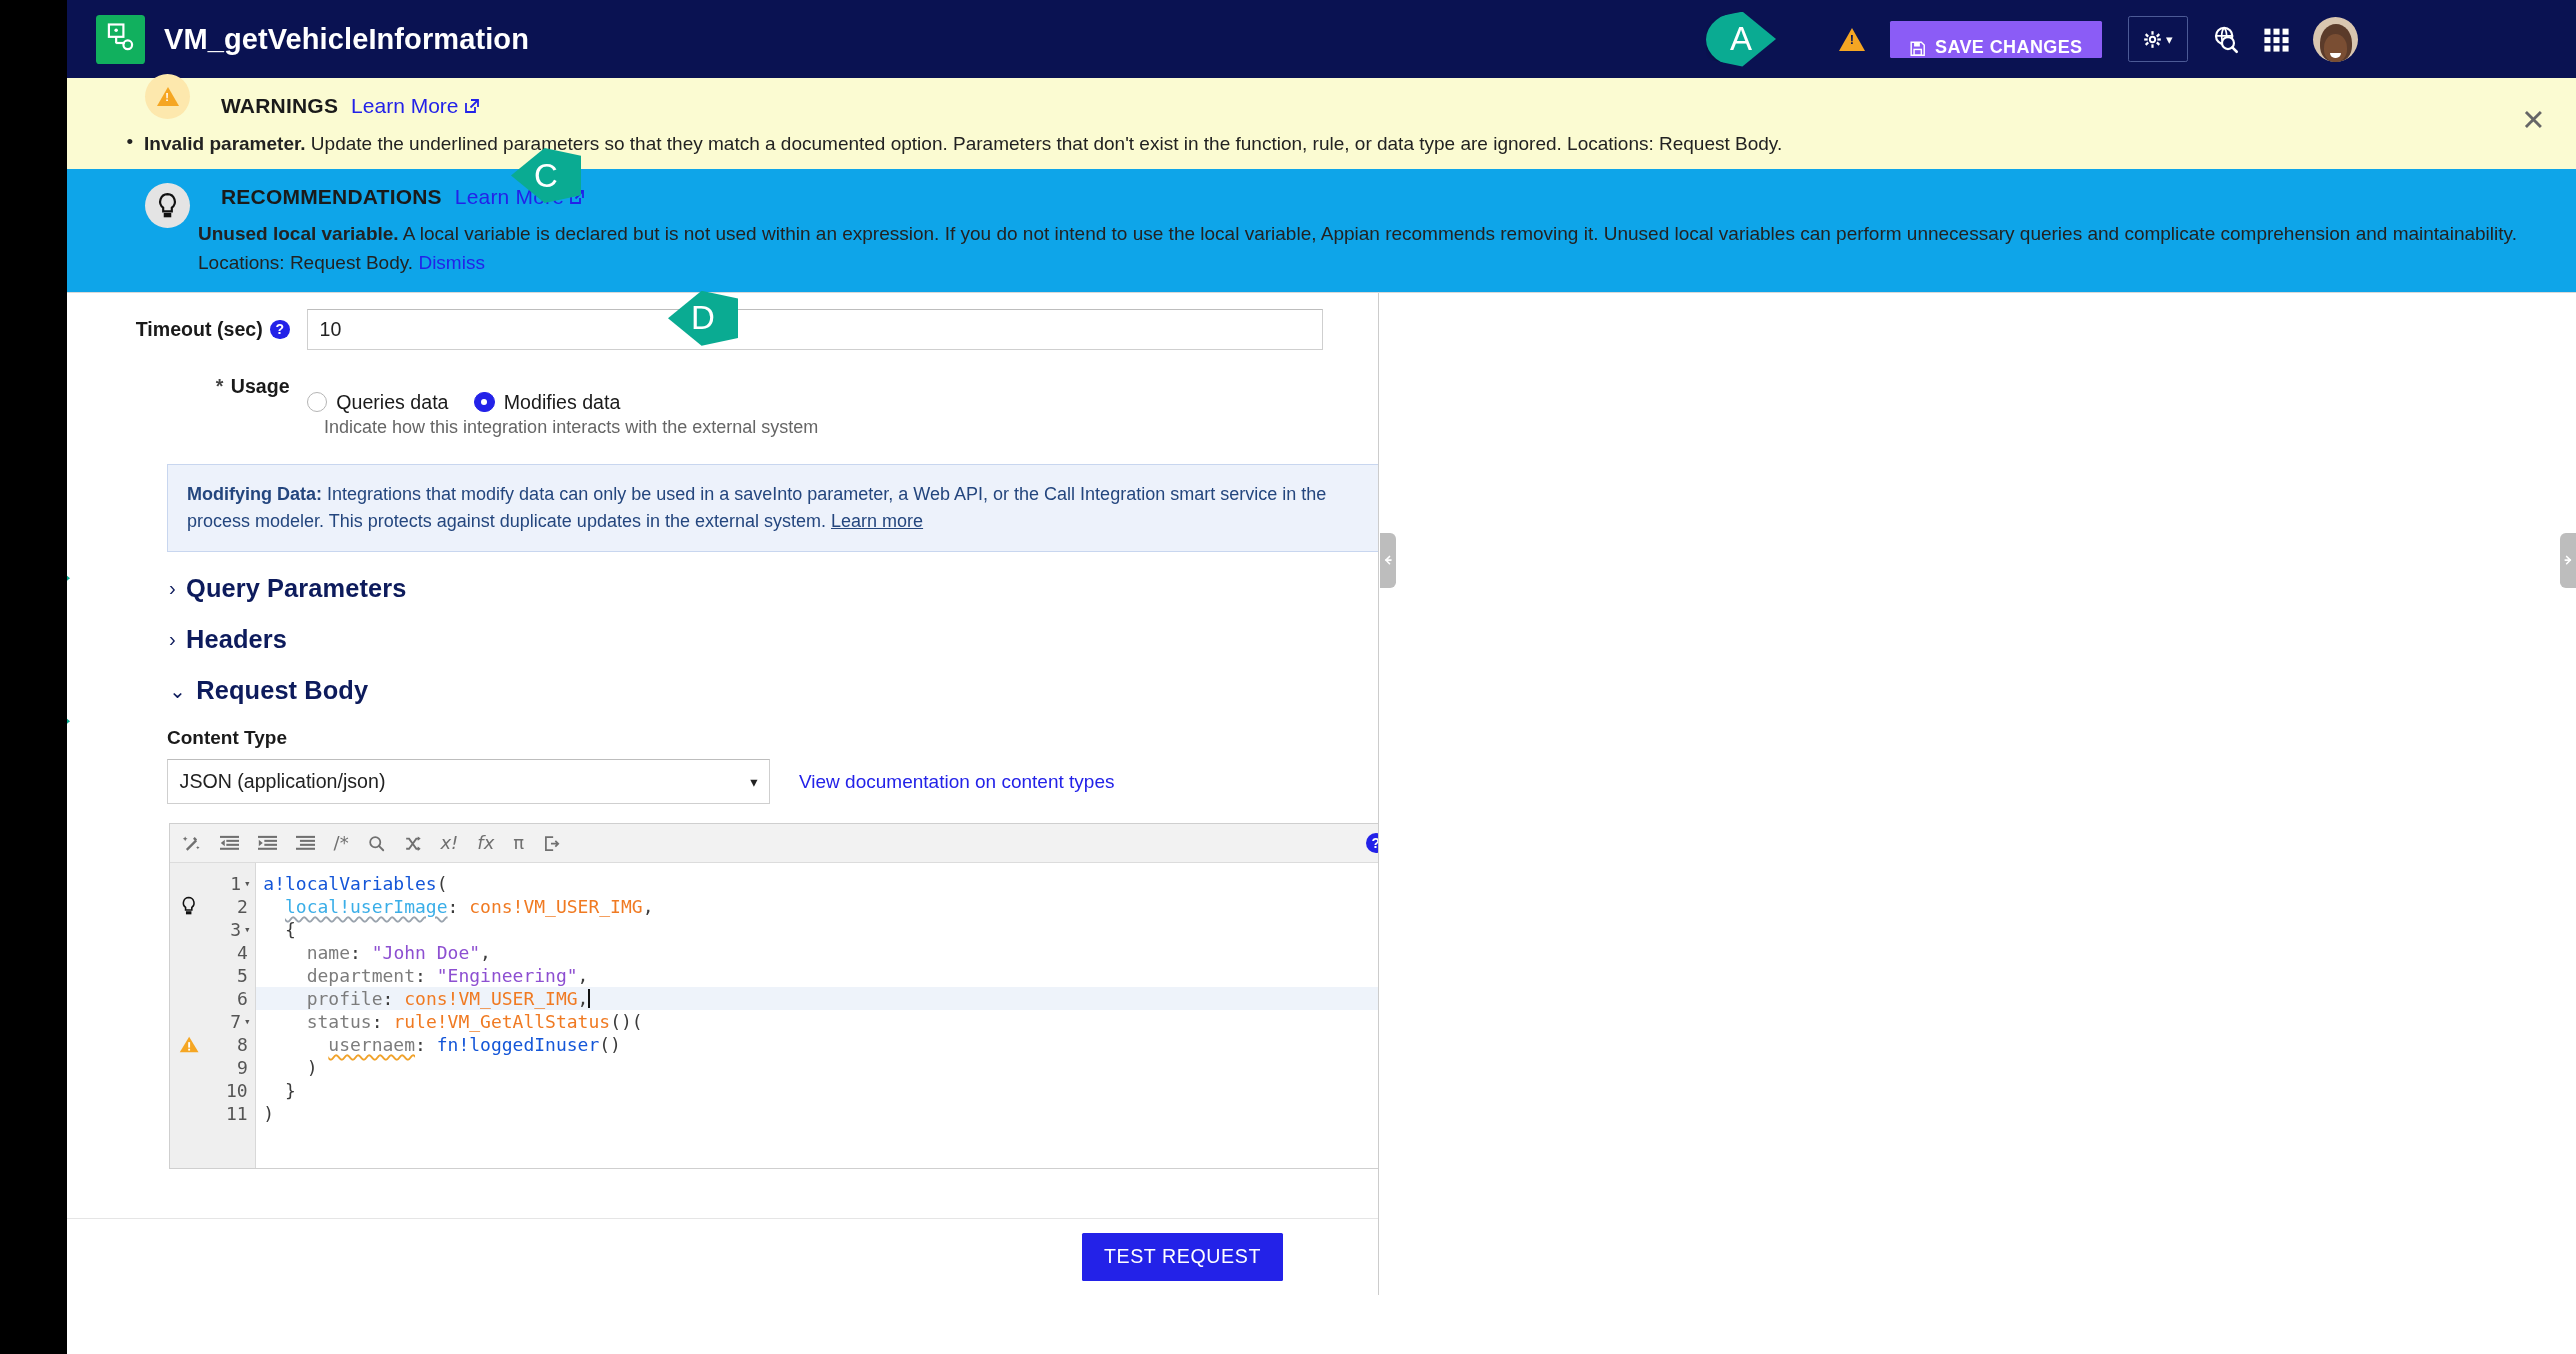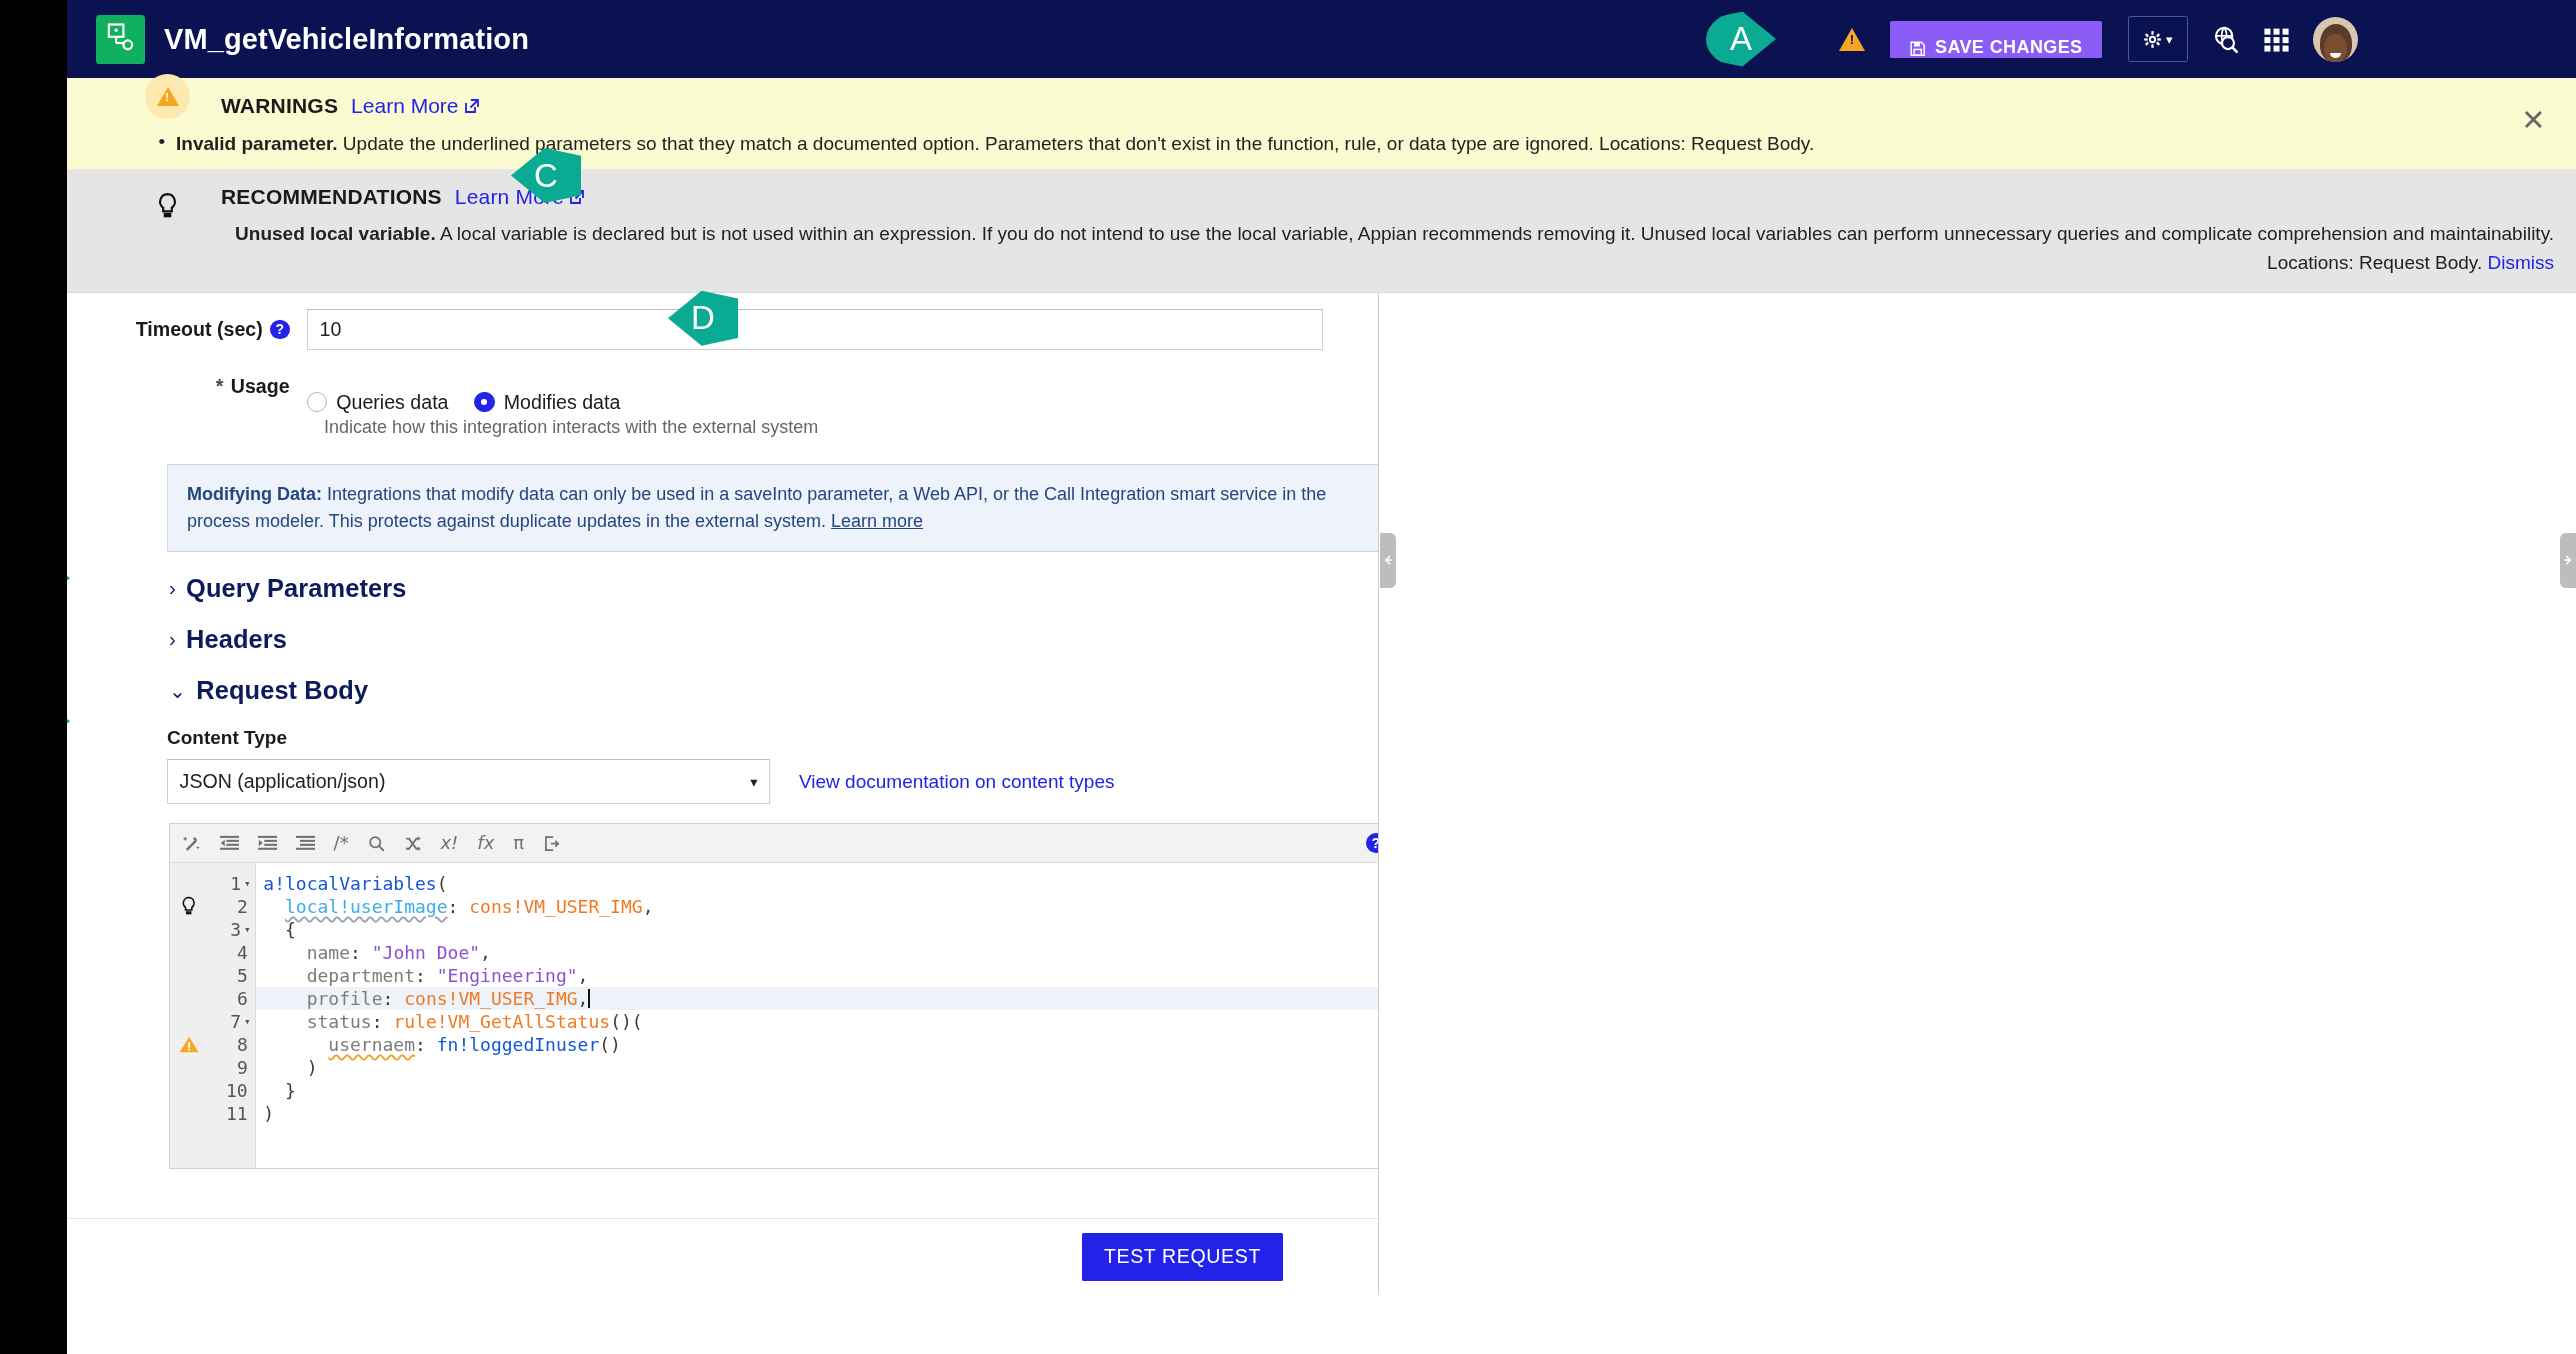--- a/index.html
+++ b/index.html
@@ -185,21 +185,21 @@
   .lnk { color: #2322e8; text-decoration: none; cursor: pointer; }
   .wb-learn {
     margin-left: 13px;
     font-size: 21px;
     color: #2322e8;
     display: inline-flex; align-items: center; gap: 5.1px;
     cursor: pointer;
   }
   .wb-body {
     margin-top: 11.6px;
-    padding-left: 109px;
+    padding-left: 77px;
     padding-right: 58px;
     font-size: 19px;
     color: #222;
     line-height: 1.45;
   }
   .wb-body .bullet { position: relative; }
   .wb-body .bullet::before {
     content: "•";
     position: absolute; left: -17.4px; top: -1.5px;
     font-size: 19px;
@@ -209,25 +209,24 @@
     right: 30.5px; top: 28px;
     font-size: 29px;
     color: #666;
     cursor: pointer;
     line-height: 1;
     font-family: "DejaVu Sans", sans-serif;
   }
 
   
   .rec-banner {
-    background: #e5e5e5;
+    background: #0ea5e9;
     position: relative;
     padding: 16px 0 14.5px 0;
     border-bottom: 0.7px solid #d9d9d9;
-    text-align: right;
   }
   .rec-circle {
     position: absolute;
     left: 78px; top: 14.5px;
     width: 45px; height: 45px;
     border-radius: 50%;
     background: #e4e4e4;
     display: flex; align-items: center; justify-content: center;
   }
   .rec-title {

